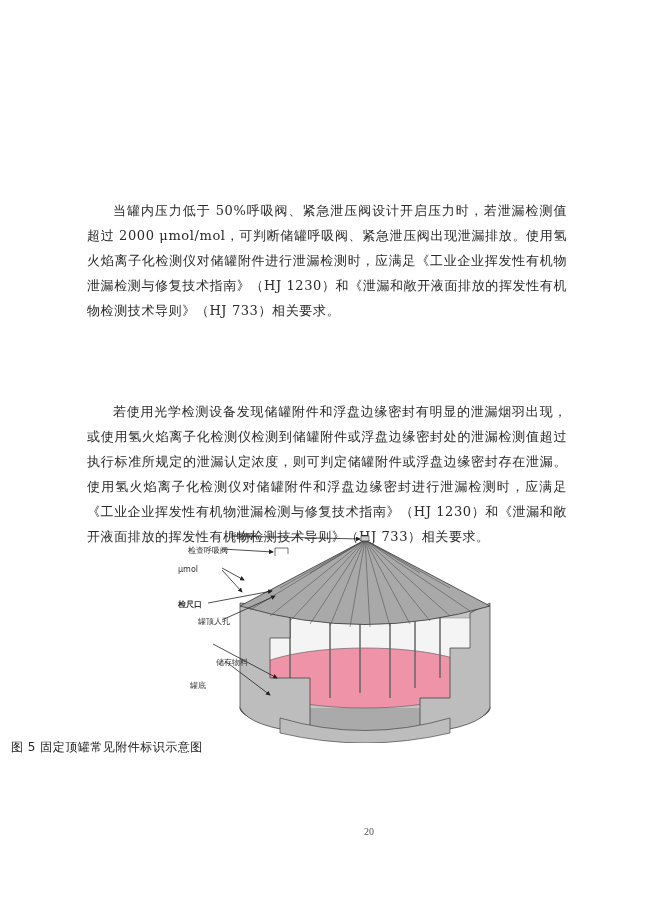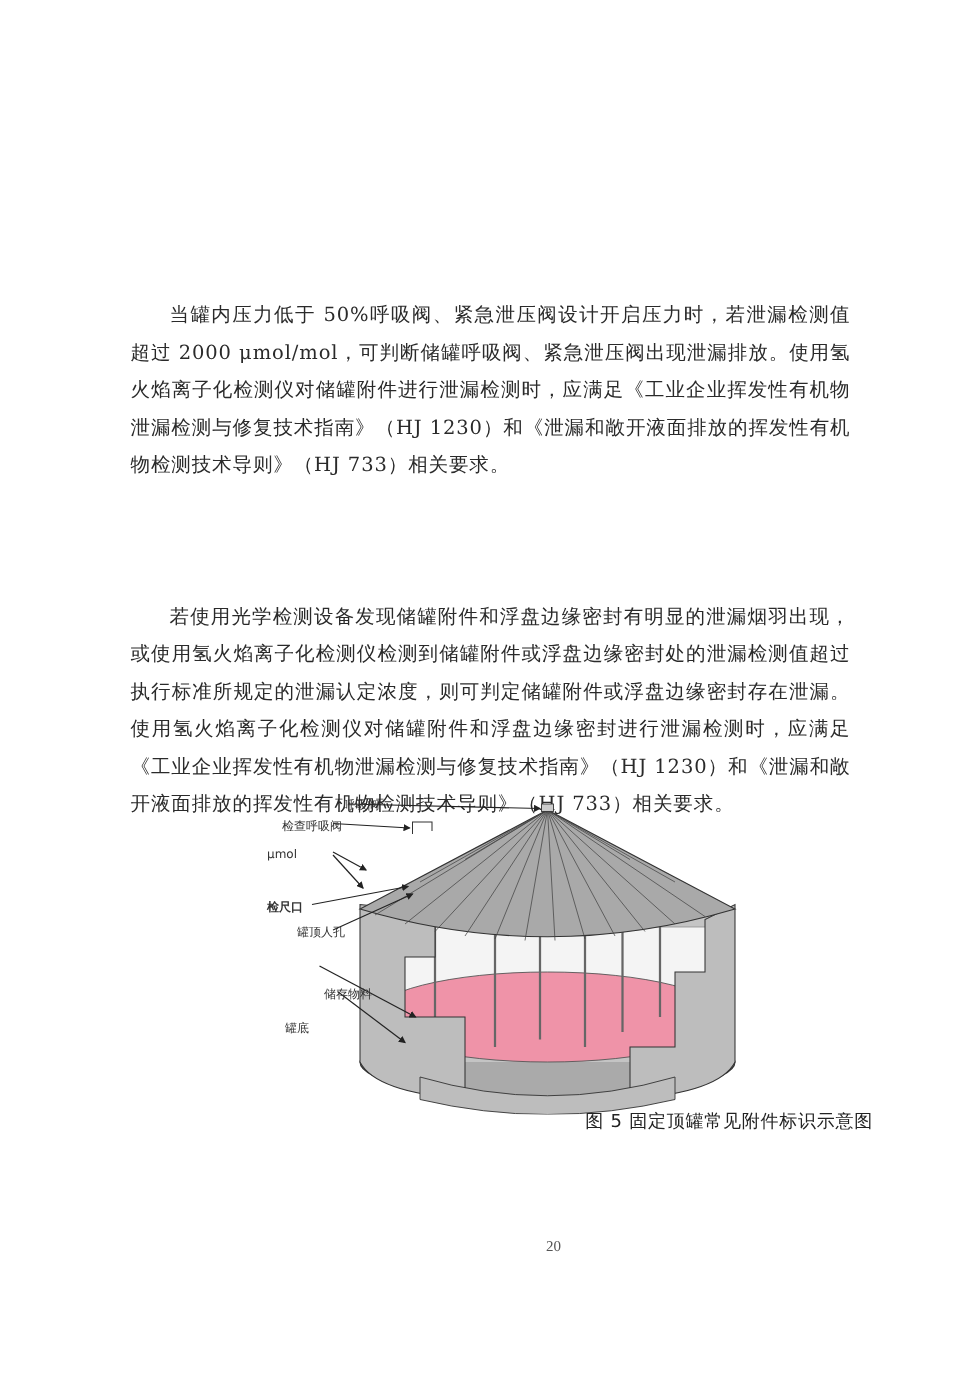--- a/index.html
+++ b/index.html
@@ -6,21 +6,21 @@
   body { width: 650px; height: 919px; position: relative; overflow: hidden;
          font-family: "DejaVu Serif", "Liberation Serif", serif; color: #222; }
   .page { position: absolute; left: 0; top: 0; width: 650px; height: 919px; }
   .heading { position: absolute; left: 87px; font-family: "DejaVu Sans", "Liberation Sans", sans-serif;
              font-size: 12.5px; font-weight: 600; color: #1a1a1a; letter-spacing: 0.2px; white-space: nowrap; }
   .para { position: absolute; left: 87px; width: 480px; font-size: 13px; line-height: 25px;
           color: #2a2a2a; text-align: justify; text-indent: 26px; letter-spacing: 0.6px; }
   .figure { position: absolute; left: 160px; top: 528px; width: 340px; height: 215px; }
   .label { position: absolute; font-family: "DejaVu Sans", "Liberation Sans", sans-serif;
            font-size: 8px; color: #333; white-space: nowrap; }
-  .caption { position: absolute; left: 0; width: 582px; top: 739px; text-align: right;
+  .caption { position: absolute; left: 11px; width: 582px; top: 739px; text-align: left;
              font-family: "DejaVu Sans", "Liberation Sans", sans-serif; font-size: 12px; color: #222; letter-spacing: 0.5px; }
   .pagenum { position: absolute; left: 0; width: 650px; top: 826px; text-align: center;
              font-family: "Liberation Serif", serif; font-size: 10px; color: #555; margin-left: 44px; }
 </style>
 </head>
 <body>
 
 <div class="page">
 
   <div class="para" style="top:198px;">当罐内压力低于 50%呼吸阀、紧急泄压阀设计开启压力时，若泄漏检测值超过 2000 μmol/mol，可判断储罐呼吸阀、紧急泄压阀出现泄漏排放。使用氢火焰离子化检测仪对储罐附件进行泄漏检测时，应满足《工业企业挥发性有机物泄漏检测与修复技术指南》（HJ 1230）和《泄漏和敞开液面排放的挥发性有机物检测技术导则》（HJ 733）相关要求。</div>

